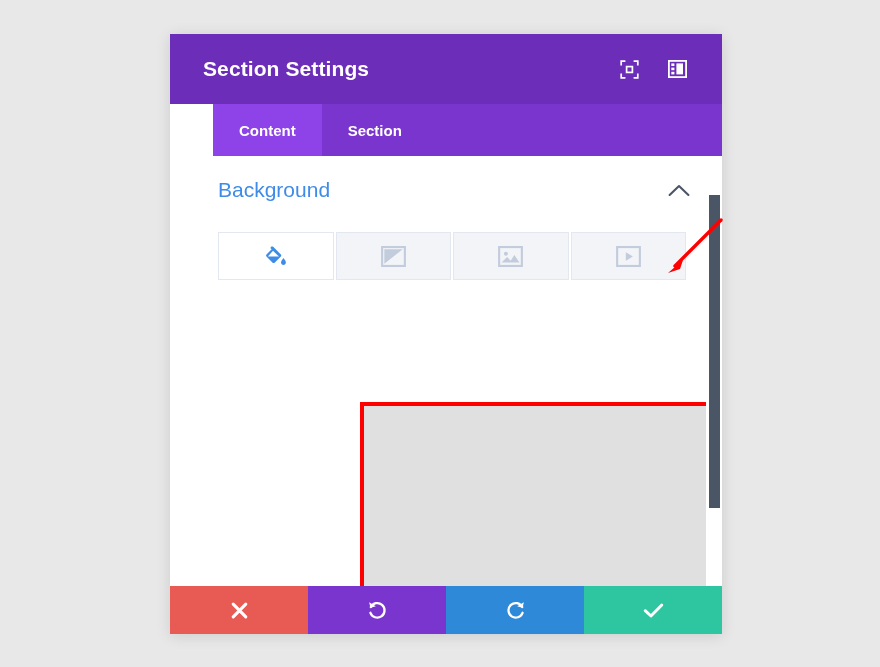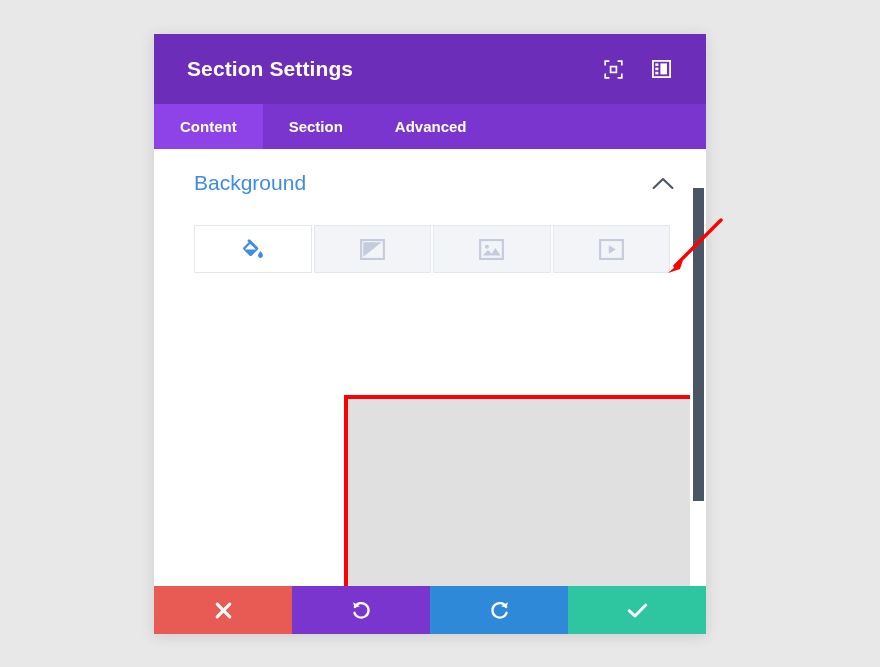--- a/index.html
+++ b/index.html
@@ -11,21 +11,21 @@
     height: 667px;
     background: #e8e8e8;
     font-family: "Liberation Sans", sans-serif;
     overflow: hidden;
     position: relative;
   }
 
   
   #settings-modal {
     position: absolute;
-    left: 154px;
+    left: 170px;
     top: 34px;
     width: 552px;
     height: 600px;
     background: #ffffff;
     box-shadow: 0 2px 14px rgba(0,0,0,0.12);
     display: flex;
     flex-direction: column;
     overflow: hidden;
   }
 
@@ -51,25 +51,26 @@
     display: flex;
     align-items: center;
     justify-content: center;
     cursor: pointer;
     margin-left: 14px;
   }
   .header-icon-btn svg { display: block; }
 
   
   #modal-tabs {
-    height: 45px;
+    height: 52px;
     background: #7b35cf;
     display: flex;
     align-items: stretch;
     flex: 0 0 auto;
+    margin-left: 43px;
   }
   .tab {
     display: flex;
     align-items: center;
     justify-content: center;
     padding: 0 26px;
     color: #ffffff;
     font-size: 15px;
     font-weight: bold;
     cursor: pointer;
@@ -78,21 +79,21 @@
   .tab.active { background: #8d43e8; }
 
   
   #modal-body {
     flex: 1 1 auto;
     position: relative;
     background: #ffffff;
     overflow: hidden;
   }
   #body-inner {
-    padding: 0 0 0 4px;
+    padding: 0 0 0 12px;
     position: relative;
     height: 100%;
   }
 
   
   #background-toggle {
     display: flex;
     align-items: center;
     padding: 22px 32px 0 36px;
     cursor: pointer;
@@ -217,23 +218,20 @@
     </div>
   </div>
 
   <div id="modal-tabs">
     <div class="tab active">
       <span>Content</span>
     </div>
     <div class="tab">
       <span>Section</span>
     </div>
-    <div class="tab">
-      <span>Advanced</span>
-    </div>
   </div>
 
   <div id="modal-body">
     <div id="body-inner">
 
       <div id="background-toggle">
         <div id="background-label">Background</div>
         <div id="background-chevron">
           <svg width="22" height="13" viewBox="0 0 22 13">
             <path d="M1.6,11 L11,2 L20.4,11" fill="none" stroke="#4a5565" stroke-width="2.1" stroke-linecap="round" stroke-linejoin="round"></path>

